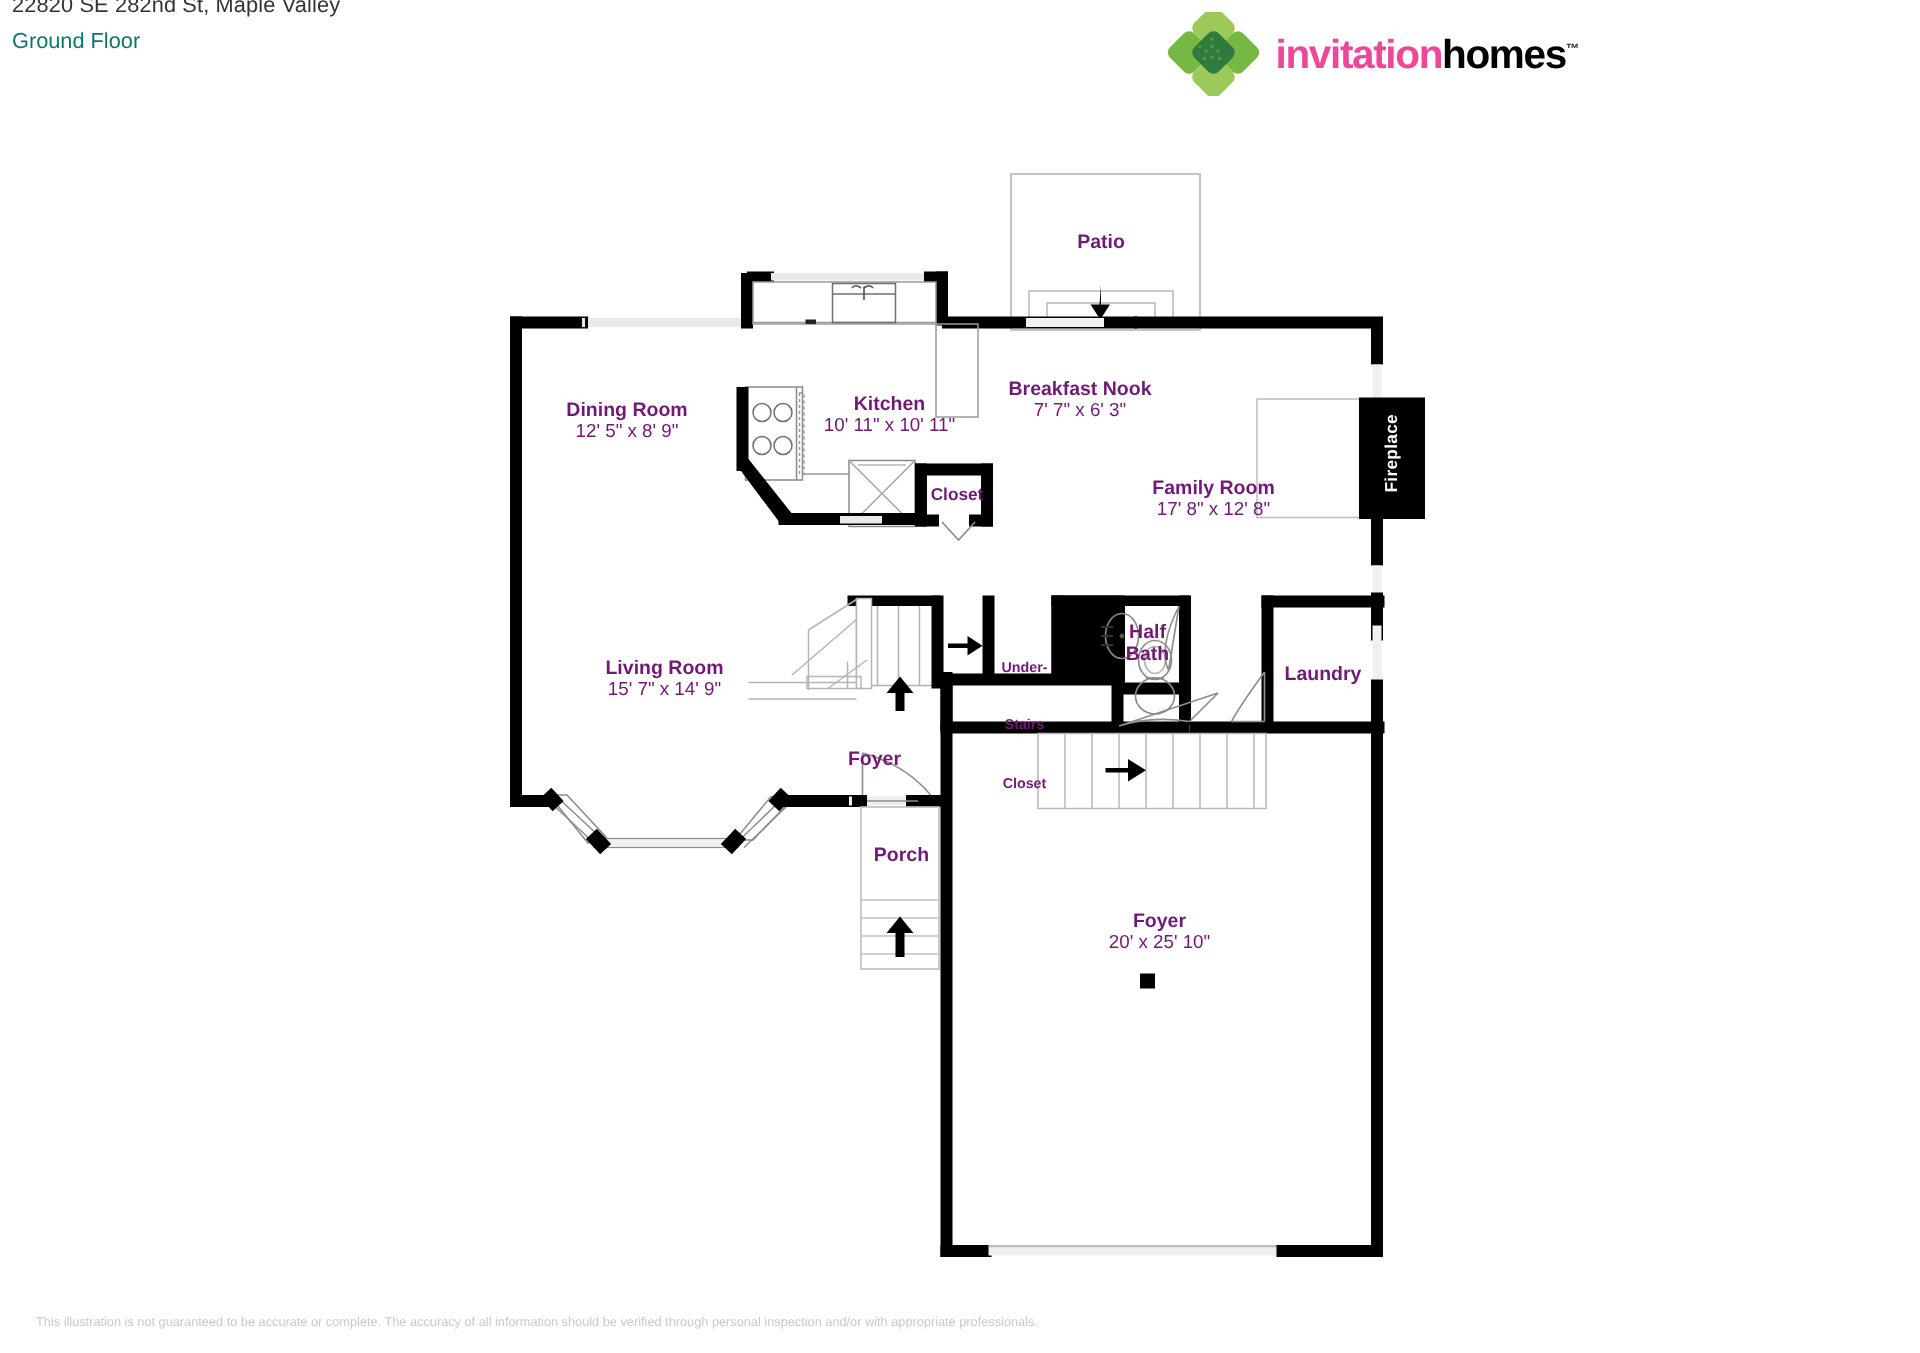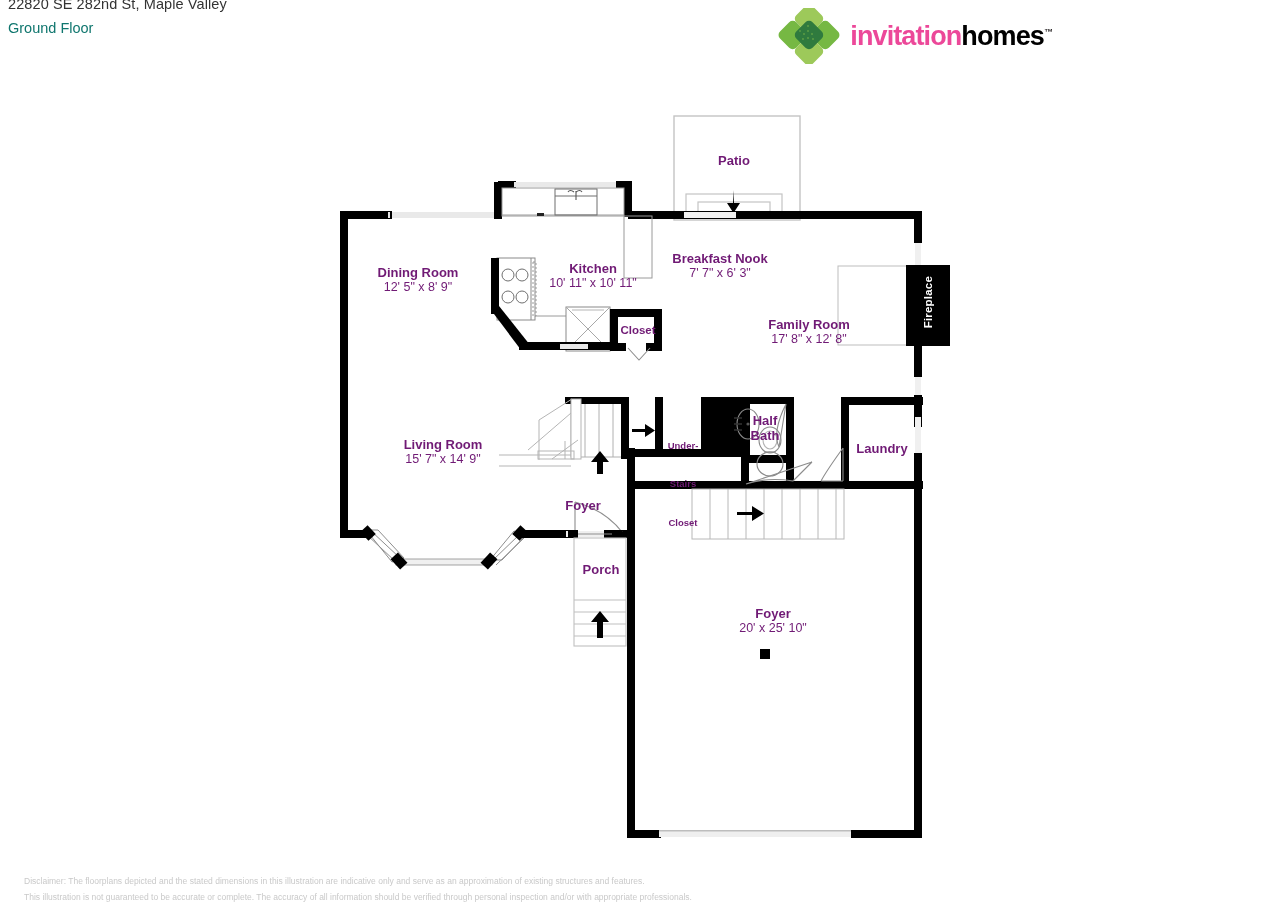--- a/index.html
+++ b/index.html
@@ -408,15 +408,14 @@
 </div>
 <div class="rlabel" style="left:583px; top:498px;">
   <span class="nm">Foyer</span>
 </div>
 <div class="rlabel" style="left:601px; top:562px;">
   <span class="nm">Porch</span>
 </div>
 <div class="fp-label" style="left:922px; top:276px;">Fireplace</div>
 
 <div id="disclaimer">
-  <div>Disclaimer: The floorplans depicted and the stated dimensions in this illustration are indicative only and serve as an approximation of existing structures and features.</div>
   <div>This illustration is not guaranteed to be accurate or complete. The accuracy of all information should be verified through personal inspection and/or with appropriate professionals.</div>
 </div>
 
 </body></html>

